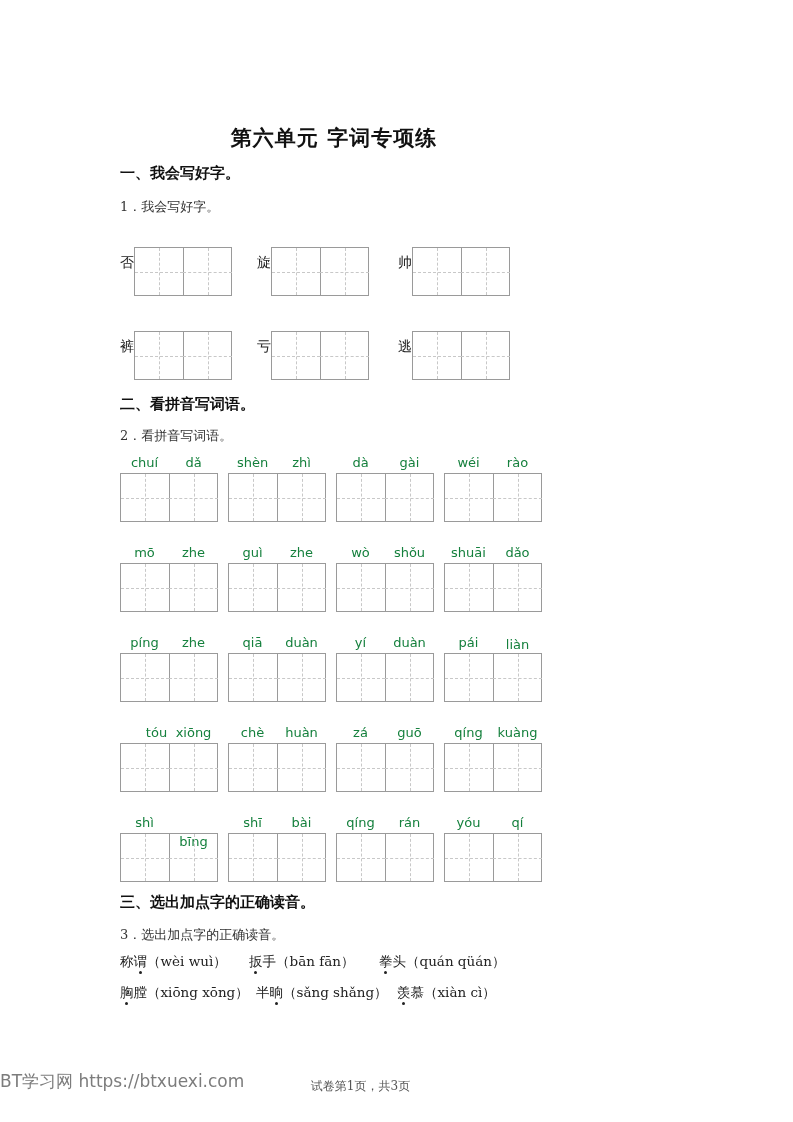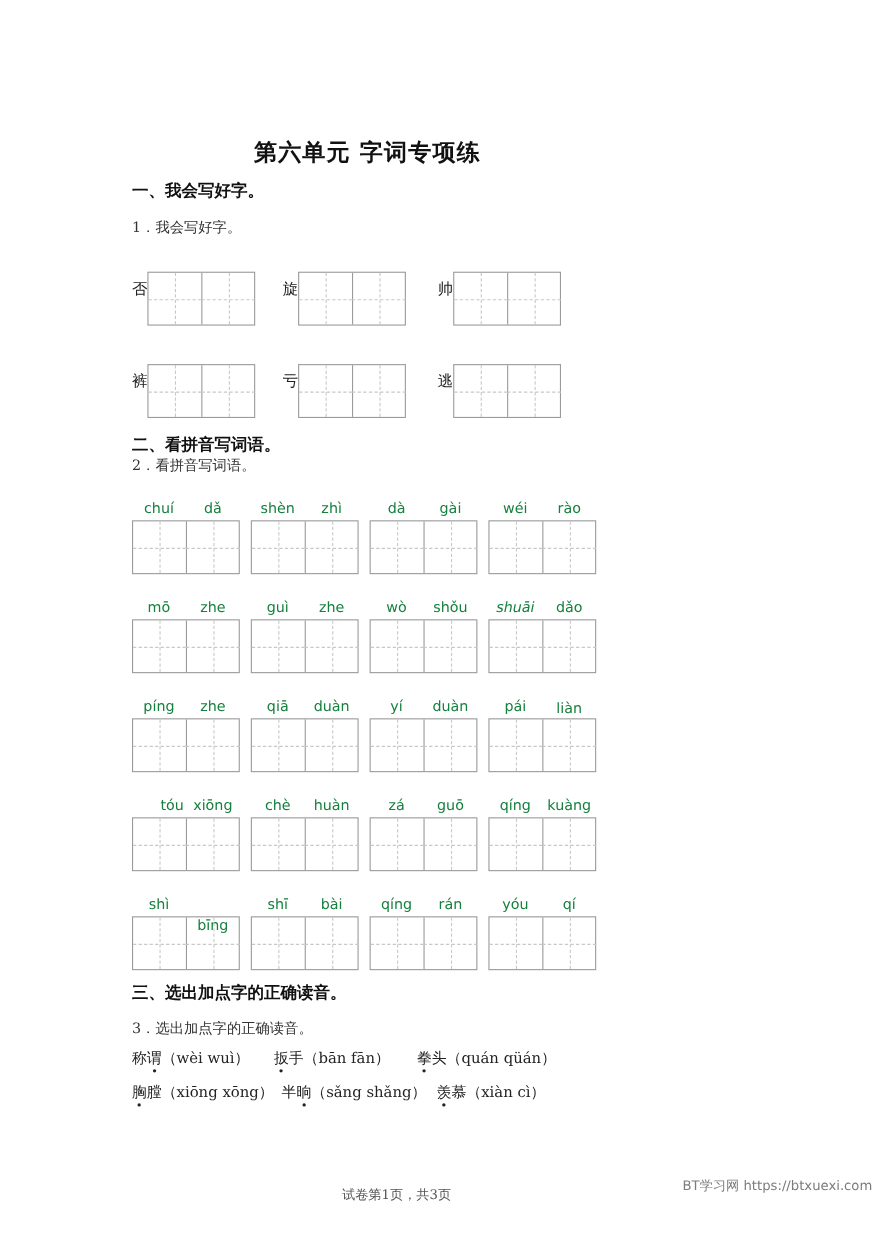--- a/index.html
+++ b/index.html
@@ -17,21 +17,21 @@
   .grid2 .vdash { position: absolute; left: 50%; top: 0; bottom: 0; border-left: 1px dashed #c8c8c8; }
   .grid2 .hdash { position: absolute; top: 50%; left: 0; right: 0; border-top: 1px dashed #c8c8c8; }
   .charlabel { font-size: 14px; color: #222; }
   .py { position: absolute; width: 49px; text-align: center; font-family: "DejaVu Sans", sans-serif;
         font-size: 13px; color: #15803d; }
   .opt { font-size: 13.5px; color: #222; white-space: nowrap; }
   .dotted { position: relative; }
   .dotted::after { content: ""; position: absolute; left: 50%; bottom: -5px; width: 3px; height: 3px;
                    margin-left: -1.5px; background: #222; border-radius: 50%; }
   .footer { left: 0; width: 721px; top: 1078px; text-align: center; font-size: 12px; color: #555; }
-  .watermark { left: 0; width: 793px; top: 1070px; text-align: right; font-size: 12px; color: #666;
+  .watermark { left: 0; width: 793px; top: 1070px; text-align: left; font-size: 17px; color: #666;
                font-family: "DejaVu Sans", sans-serif; opacity: 0.85; }
 </style>
 </head>
 <body>
 
 <div class="abs title">第六单元  字词专项练</div>
 
 <div class="abs sec" style="top:164px;">一、我会写好字。</div>
 <div class="abs q" style="top:198px;">1．我会写好字。</div>
 
@@ -100,21 +100,21 @@
         <div class="hdash"></div>
       </div>
     <div class="cell second">
         <div class="vdash"></div>
         <div class="hdash"></div>
       </div>
   </div>
 </div>
 
 <div class="abs sec" style="top:395px;">二、看拼音写词语。</div>
-<div class="abs q" style="top:414px;">2．看拼音写词语。</div>
+<div class="abs q" style="top:427px;">2．看拼音写词语。</div>
 
 <div id="pinyin-grid">
     <span class="py" style="left: 120px; top: 455px;">chuí</span>
     <span class="py" style="left: 169px; top: 455px;">dǎ</span>
     <div class="grid2" style="left: 120px; top: 473px;">
       <div class="cell first">
         <div class="vdash"></div>
         <div class="hdash"></div>
       </div>
       <div class="cell second">
@@ -187,21 +187,21 @@
     <div class="grid2" style="left: 336px; top: 563px;">
       <div class="cell first">
         <div class="vdash"></div>
         <div class="hdash"></div>
       </div>
       <div class="cell second">
         <div class="vdash"></div>
         <div class="hdash"></div>
       </div>
     </div>
-    <span class="py" style="left: 444px; top: 545px; font-style: italic;">shuāi</span>
+    <span class="py" style="left: 444px; top: 545px;">shuāi</span>
     <span class="py" style="left: 493px; top: 545px;">dǎo</span>
     <div class="grid2" style="left: 444px; top: 563px;">
       <div class="cell first">
         <div class="vdash"></div>
         <div class="hdash"></div>
       </div>
       <div class="cell second">
         <div class="vdash"></div>
         <div class="hdash"></div>
       </div>

